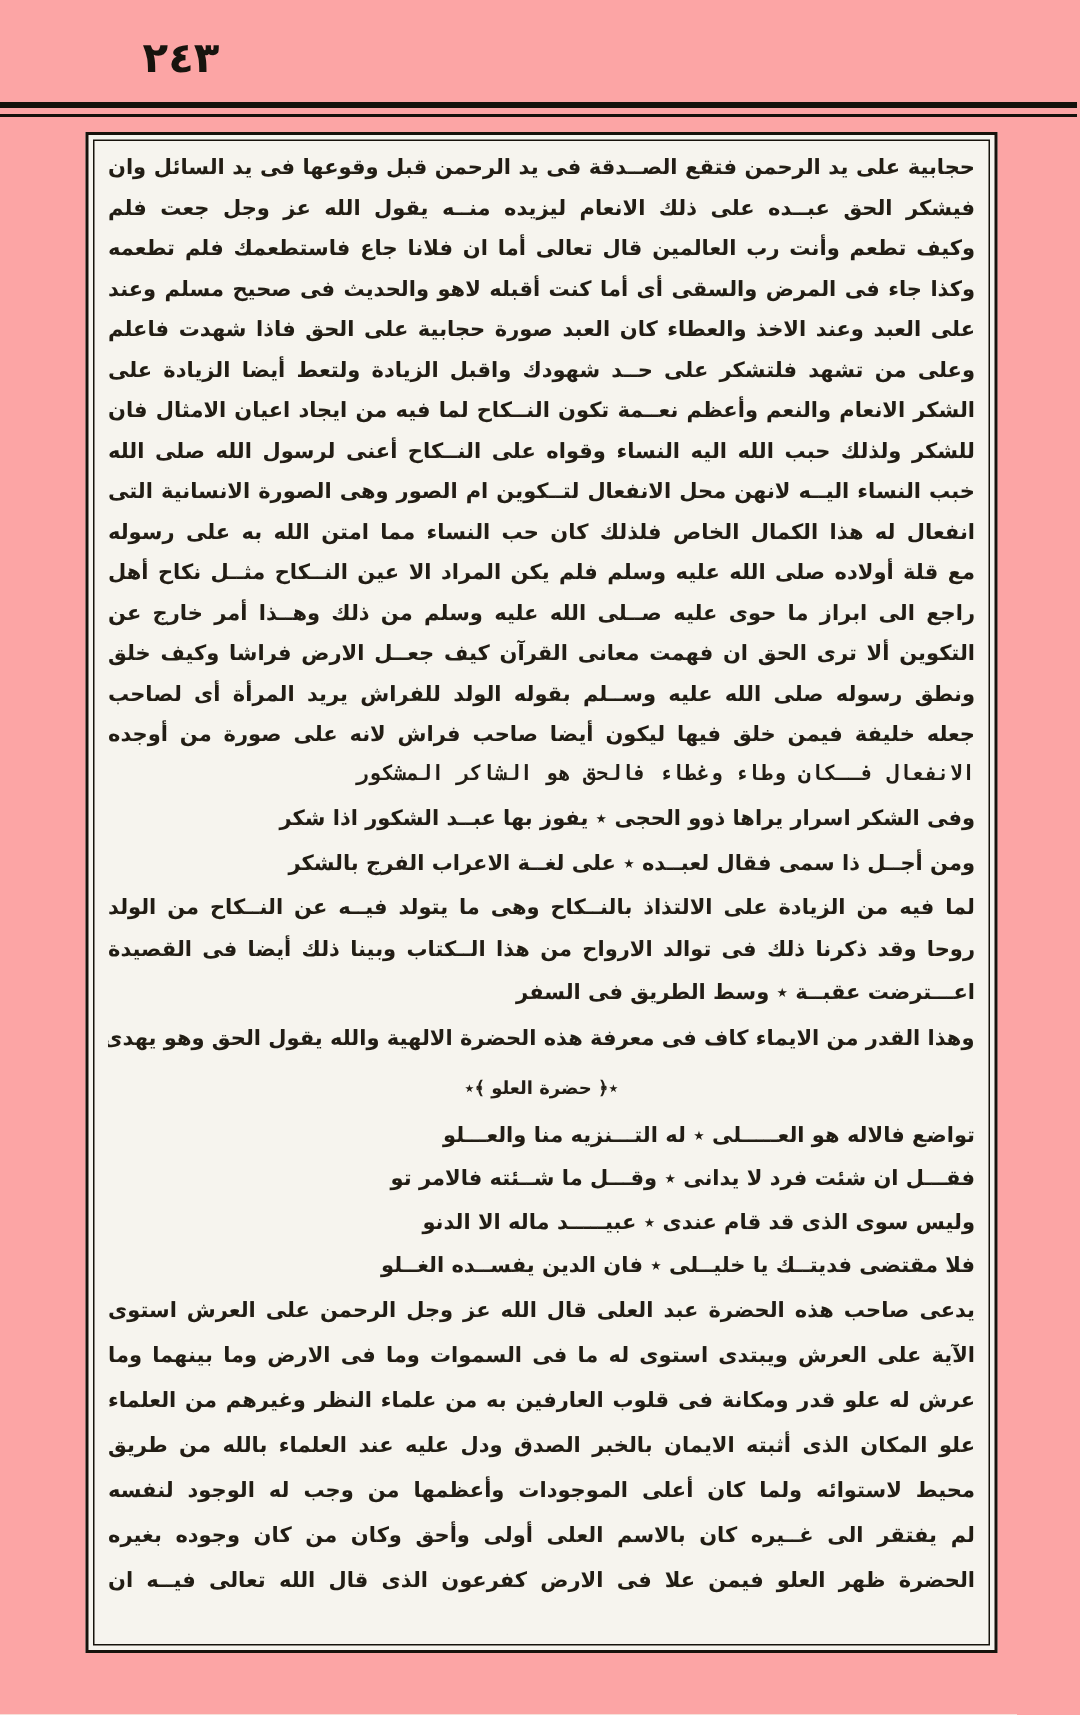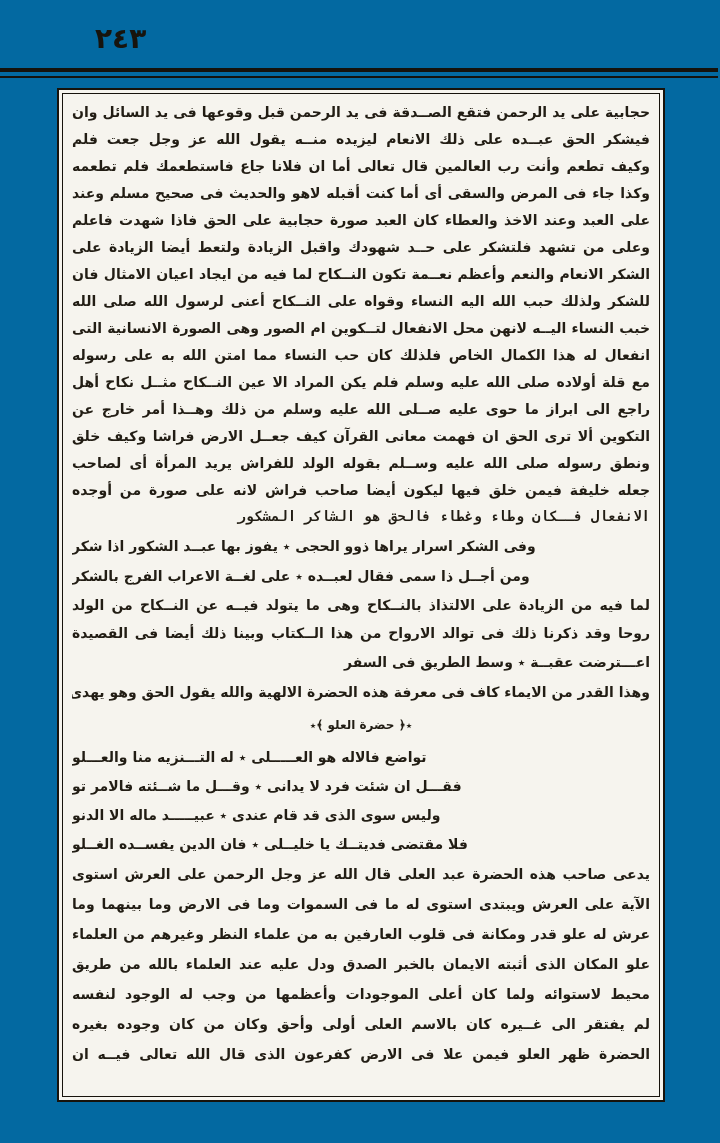--- a/index.html
+++ b/index.html
@@ -8,21 +8,21 @@
     width: 720px;
     height: 1143px;
     overflow: hidden;
     background: #f5f3ec;
     font-family: "DejaVu Sans", sans-serif;
   }
   .scan-page {
     position: relative;
     width: 720px;
     height: 1143px;
-    background: #0369a1;
+    background: #fca5a5;
     color: #1f1b14;
   }
   .page-number {
     position: absolute;
     top: 22px;
     left: 95px;
     font-size: 28px;
     font-weight: bold;
     letter-spacing: 2px;
     color: #17140e;
@@ -72,26 +72,26 @@
   }
   .line.prose-end {
     height: 27px;
     line-height: 27px;
     text-align: right;
     font-family: Liberation Mono, monospace;
   }
   .line.verse {
     height: 30px;
     line-height: 30px;
-    text-align: left;
+    text-align: right;
   }
   .line.verse5 {
     height: 29px;
     line-height: 29px;
-    text-align: left;
+    text-align: right;
   }
   .line.prose2 {
     height: 28px;
     line-height: 28px;
     white-space: normal;
     text-align: justify;
     text-align-last: justify;
   }
   .line.centered {
     height: 30px;

